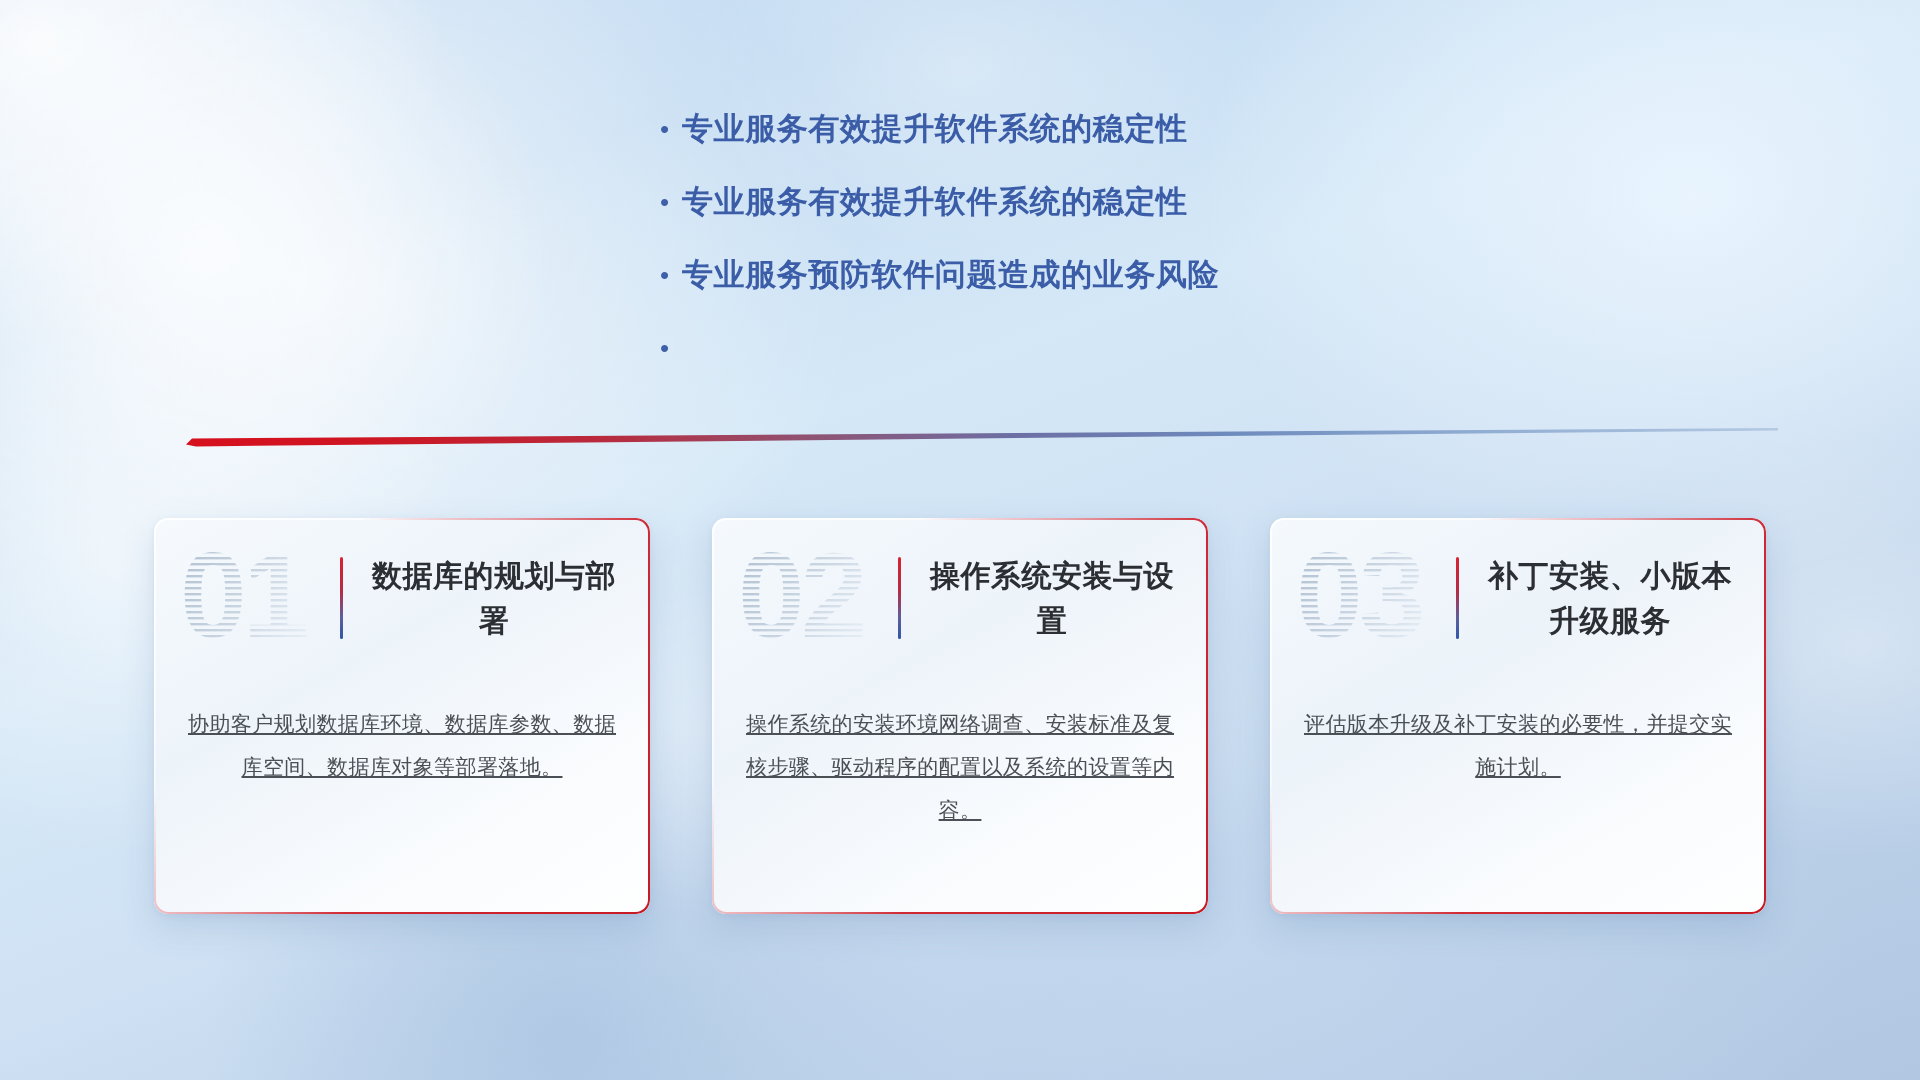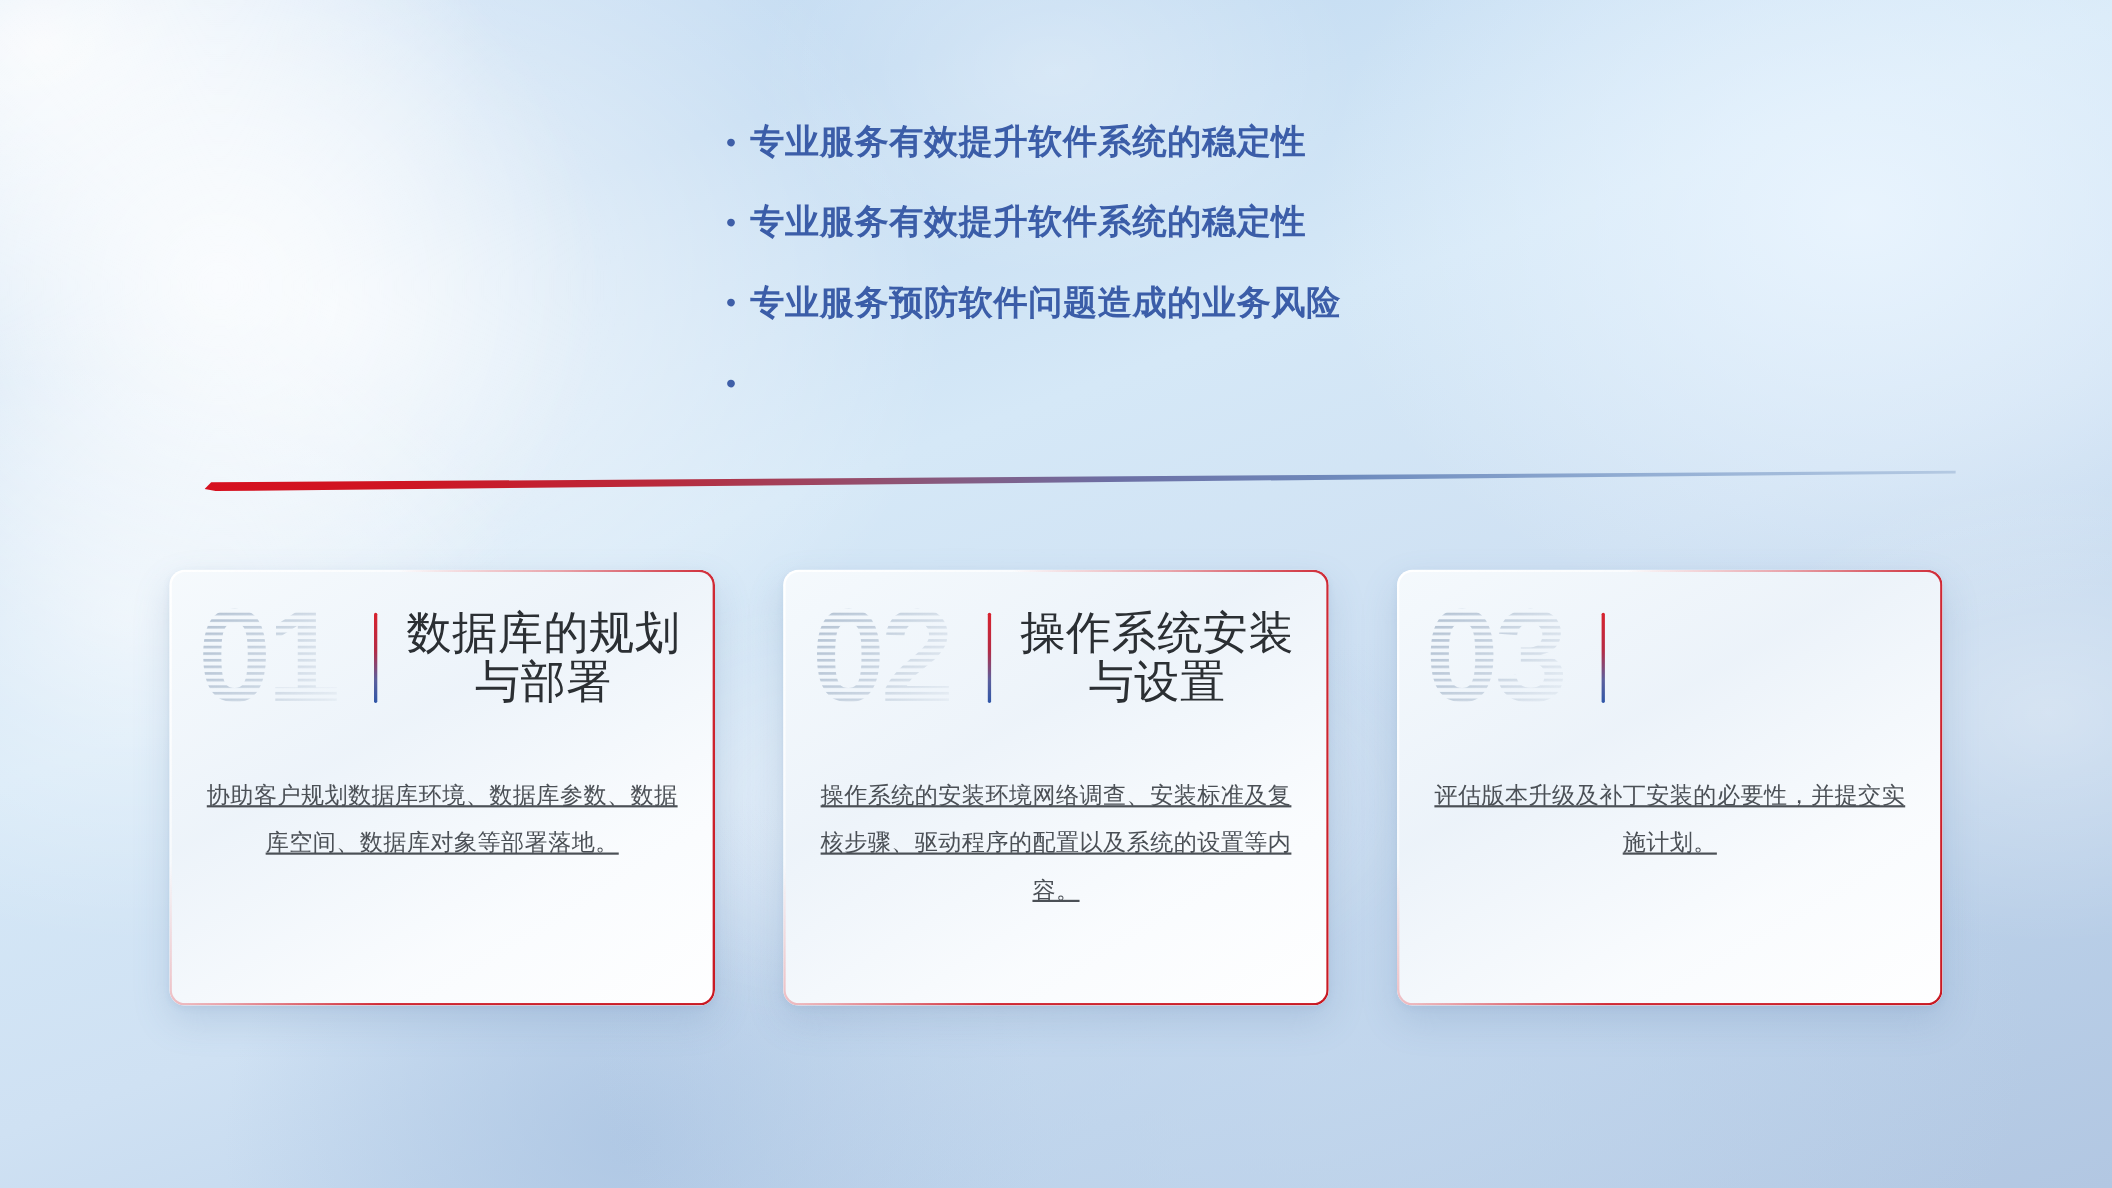--- a/index.html
+++ b/index.html
@@ -170,24 +170,24 @@
 
   .head-bar{
     width: 3px;
     height: 82px;
     flex: 0 0 3px;
     margin: 0 26px 0 4px;
     border-radius: 2px;
     background: linear-gradient(180deg, #d8222e 0%, #b52b45 42%, #5d5f9c 74%, #2f56a8 100%);
   }
   .card-title{
-    font-size: 41px;
+    font-size: 30px;
     line-height: 45px;
     color:#2b2f33;
-    font-weight: 400;
+    font-weight: 700;
     letter-spacing: 0.5px;
     max-width: 250px;
   }
 
   .card-body{
     position:relative;
     padding: 24px 34px 0 34px;
     font-size: 21px;
     line-height: 43px;
     color:#4b5056;
@@ -334,20 +334,21 @@
               <mask id="m3">
                   <rect width="156" height="130" fill="url(#fade3)"></rect>
                 </mask>
             </defs>
             <g mask="url(#m3)">
               <text x="0" y="104" font-family="'Liberation Sans', sans-serif" font-size="120" font-weight="700" fill="url(#stripes3)" letter-spacing="-4">03</text>
             </g>
           </svg>
         </div>
         <div class="head-bar"></div>
+        <div class="card-title">补丁安装、小版本升级服务</div>
       </div>
 
       <div class="card-body">评估版本升级及补丁安装的必要性，并提交实施计划。</div>
       <span class="visually-hidden">03</span>
     </div>
 
   </div>
 
 </div>
 

